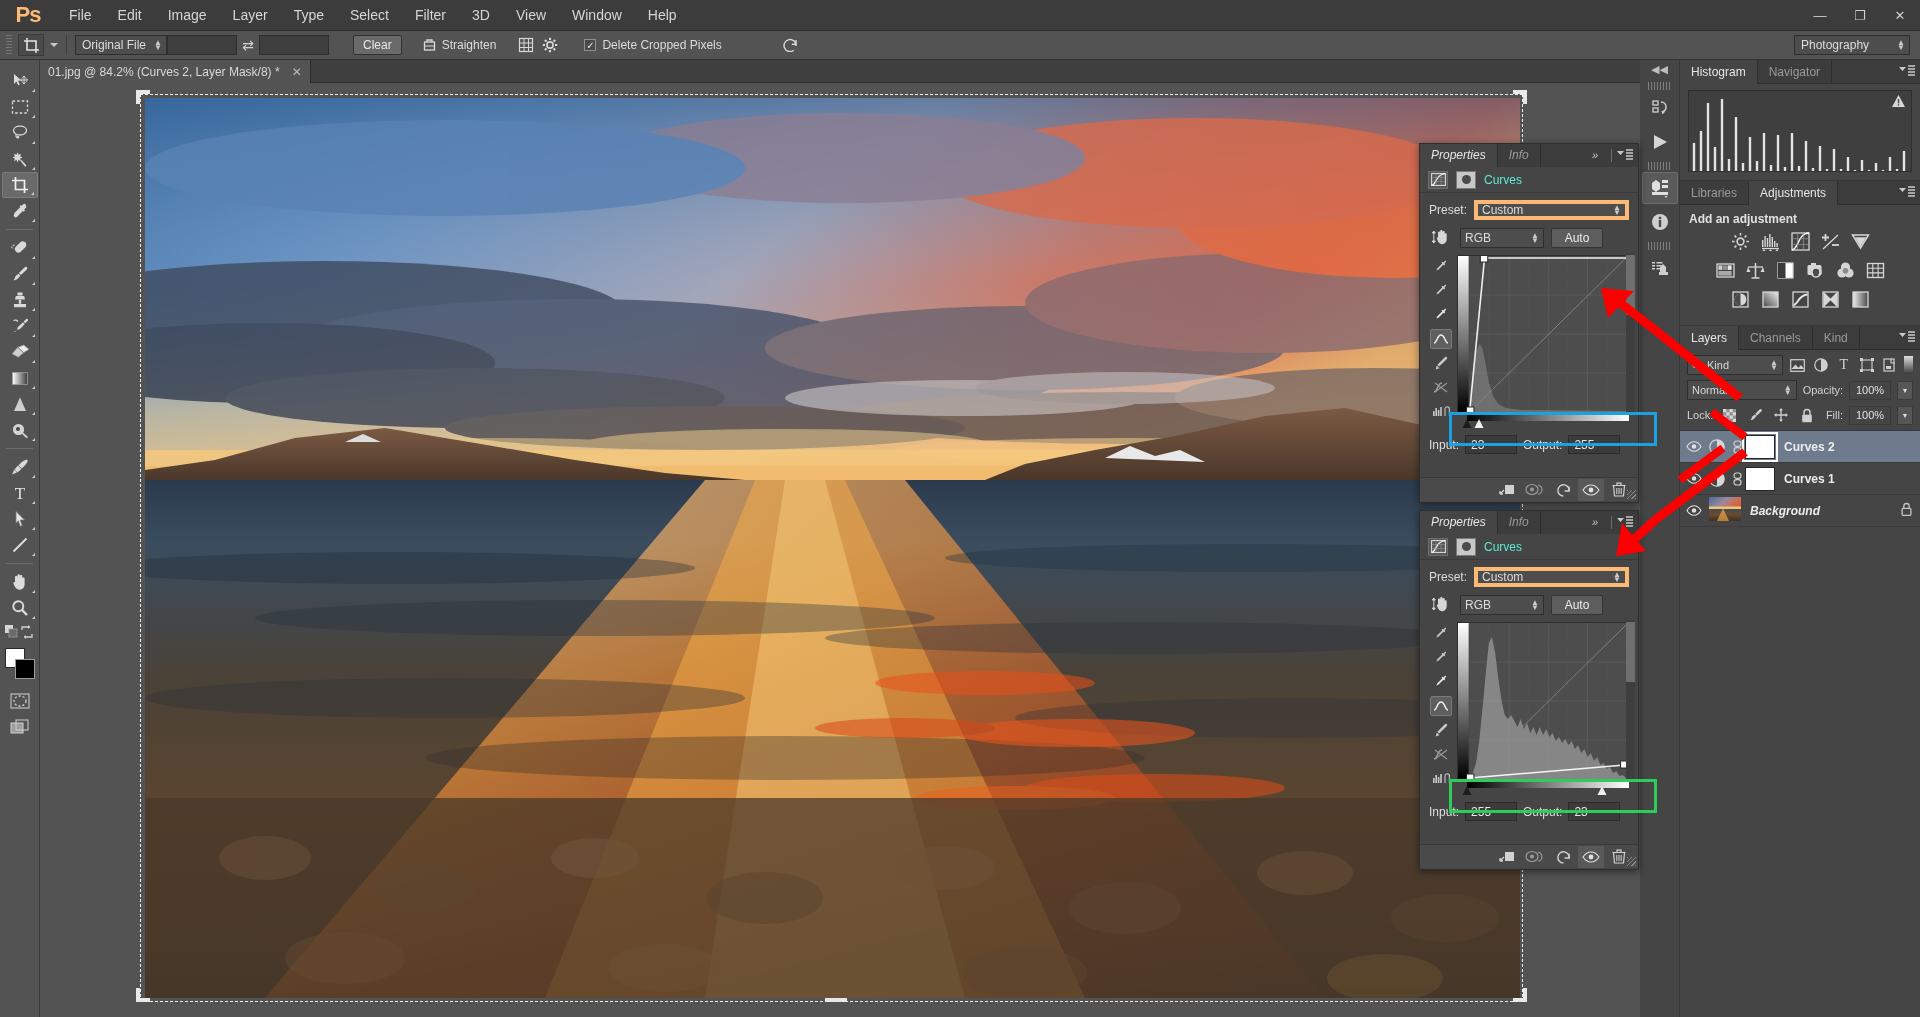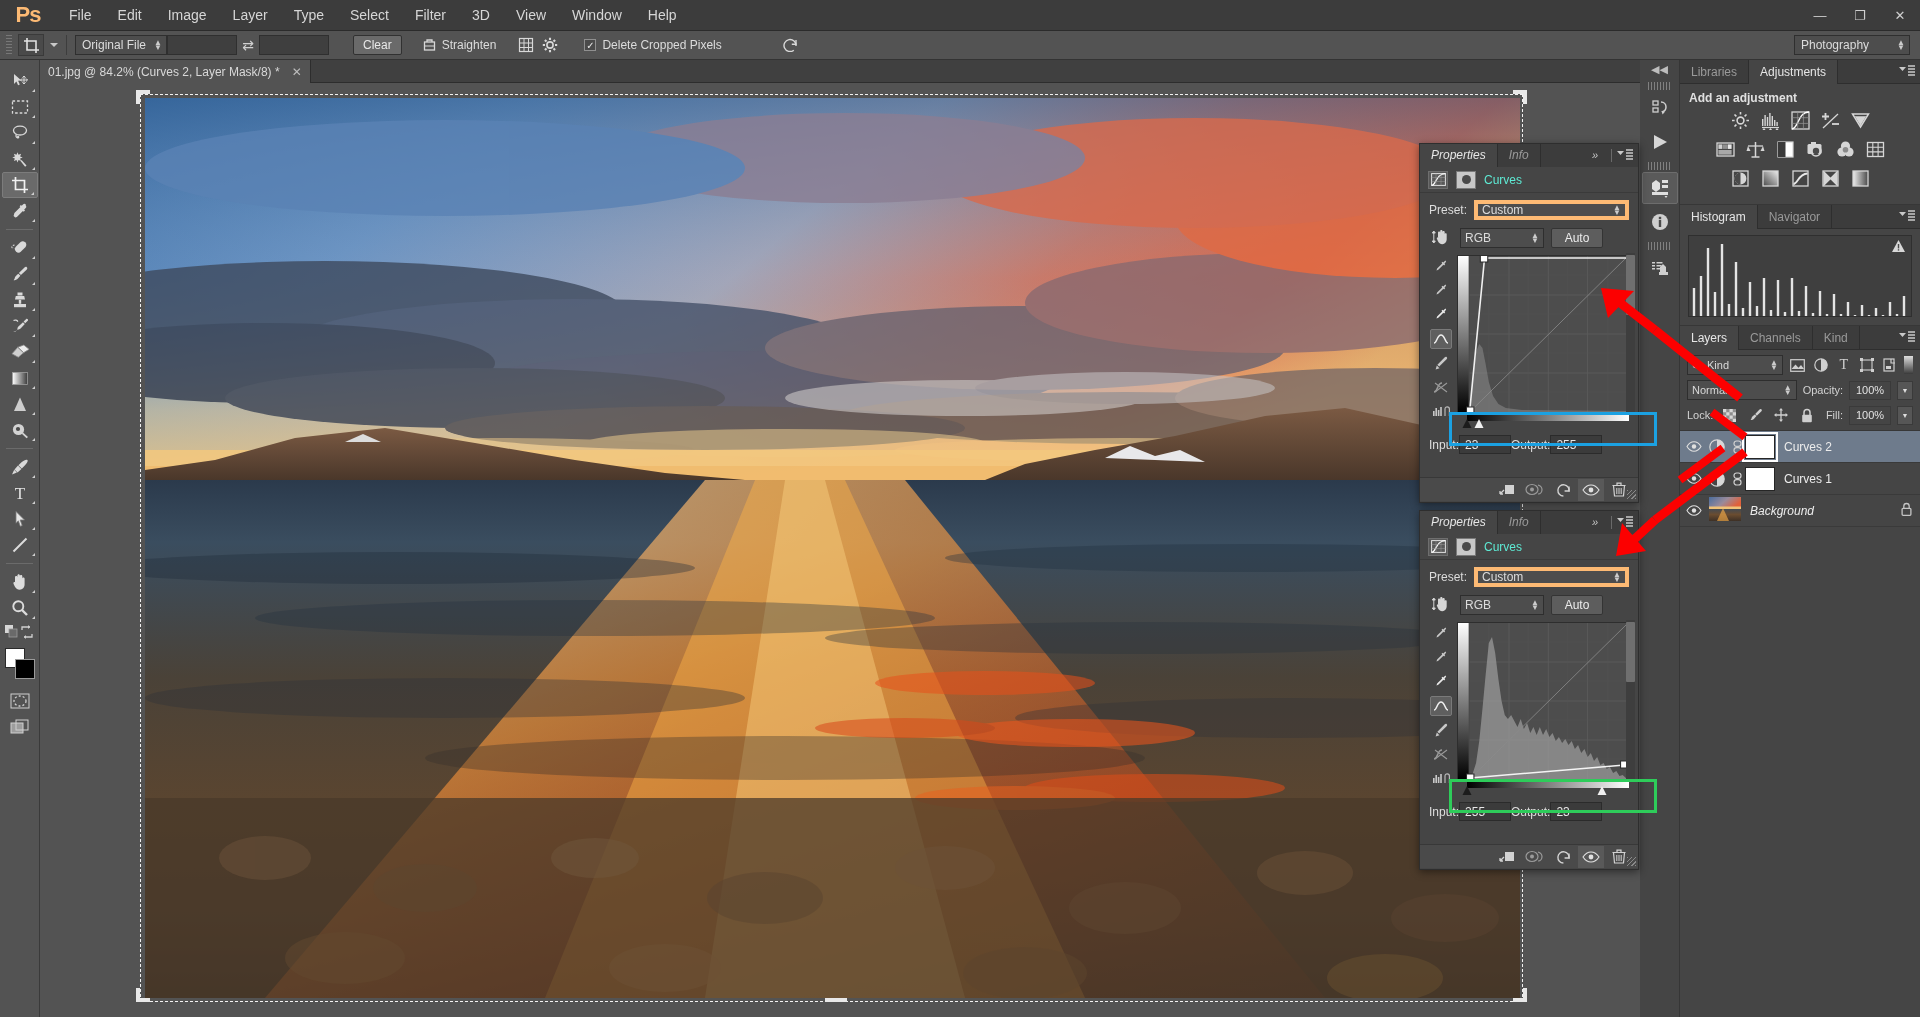--- a/index.html
+++ b/index.html
@@ -97,21 +97,21 @@
            align-items:center;padding:0 4px;font-size:11px;color:#d8d8d8;}
   .fltr{width:20px;height:20px;display:flex;align-items:center;justify-content:center;color:#c8c8c8;}
   .blendbox{flex:1;height:20px;background:#4d4d4d;border:1px solid #2e2e2e;display:flex;align-items:center;
             padding:0 4px;font-size:11px;color:#d8d8d8;}
   .minilabel{font-size:11px;color:#d2d2d2;}
   .pctbox{width:42px;height:19px;background:#454545;border:1px solid #3a3a3a;font-size:11px;color:#e2e2e2;
           display:flex;align-items:center;justify-content:center;}
   .arrowbtn{width:16px;height:19px;background:#565656;border:1px solid #3a3a3a;display:flex;
             align-items:center;justify-content:center;font-size:7px;color:#ddd;}
   .layerlist{margin-top:3px;border-top:1px solid #373737;}
-  .layer{height:32px;display:flex;align-items:center;border-bottom:1px solid #3a3a3a;padding-left:3px;}
+  .layer{height:32px;display:flex;align-items:center;border-bottom:1px solid #3a3a3a;padding-left:3px;font-weight:bold;}
   .layer.sel{background:#6e7b8c;}
   .eye{width:22px;display:flex;align-items:center;justify-content:center;color:#d8d8d8;}
   .lthumb{width:30px;height:24px;background:#fff;border:1px solid #262626;}
   .lthumb.sel-outline{outline:2px solid #fff;outline-offset:1px;}
   .linkicon{width:16px;display:flex;align-items:center;justify-content:center;color:#cfcfcf;font-size:11px;}
   .lname{margin-left:9px;font-size:12px;color:#ececec;}
   .lockicon{margin-left:auto;margin-right:8px;color:#c5c5c5;font-size:12px;}
 
   
   .propspanel{position:absolute;background:#454545;border:1px solid #2e2e2e;box-shadow:0 2px 8px rgba(0,0,0,.45);}
@@ -131,21 +131,21 @@
   .chanbox{width:84px;height:20px;background:#4d4d4d;border:1px solid #2e2e2e;display:flex;align-items:center;
            padding:0 4px;font-size:12px;color:#dcdcdc;}
   .autobtn{width:52px;height:20px;background:#5d5d5d;border:1px solid #343434;border-radius:2px;
            font-size:12px;color:#ececec;display:flex;align-items:center;justify-content:center;}
   .curvebody{display:flex;padding:6px 9px 0;gap:4px;}
   .curvetools{width:24px;display:flex;flex-direction:column;align-items:center;gap:4px;padding-top:2px;}
   .ct{width:22px;height:20px;display:flex;align-items:center;justify-content:center;color:#d4d4d4;}
   .ct.active{background:#5f5f5f;border:1px solid #7a7a7a;border-radius:2px;}
   .graphwrap{flex:1;position:relative;}
   .graph{position:relative;background:#4a4a4a;border:1px solid #2e2e2e;}
-  .io-strip{display:flex;align-items:center;padding:7px 9px 8px 9px;}
+  .io-strip{display:flex;align-items:center;gap:6px;padding:7px 9px 8px 9px;}
   .iolabel{font-size:12px;color:#dedede;}
   .iofield{width:52px;height:19px;background:#3b3b3b;border:1px solid #2b2b2b;color:#e8e8e8;font-size:12px;
            display:flex;align-items:center;padding-left:5px;}
   .panelfooter{height:24px;background:#4a4a4a;border-top:1px solid #383838;display:flex;
                align-items:center;justify-content:flex-end;gap:2px;padding-right:6px;}
   .pf{width:26px;height:22px;display:flex;align-items:center;justify-content:center;color:#d0d0d0;}
   .pf.on{background:#595959;}
   .pscroll{position:absolute;right:2px;top:0;width:9px;bottom:0;background:#3e3e3e;}
   .pscroll i{position:absolute;left:0;top:2px;width:9px;height:60px;background:#6f6f6f;border-radius:1px;display:block;}
   .resizegrip{position:absolute;right:2px;bottom:2px;width:9px;height:9px;
@@ -601,175 +601,20 @@
           <path d="M13 6l3 3v5h-6v-5z" fill="#cfcfcf"></path>
           <rect x="9" y="14" width="9" height="3" fill="#cfcfcf"></rect>
         </svg>
     </div>
   </div>
 
   <div class="rightpanels">
 
     <div class="panel">
       <div class="paneltabs">
-        <div class="ptab">Libraries</div>
-        <div class="ptab active">Adjustments</div>
-        <div class="pmenu">
-          <svg width="16" height="11" viewBox="0 0 16 11">
-              <path d="M0 2l3.5 4L7 2z" fill="#c9c9c9"></path>
-              <path d="M9 1h7M9 4h7M9 7h7M9 10h7" stroke="#c9c9c9" stroke-width="1.4"></path>
-            </svg>
-        </div>
-      </div>
-      <div class="adjtitle">Add an adjustment</div>
-      <div class="adjgrid">
-        <div class="adjrow">
-          <div class="adjicon">
-            <svg width="19" height="19" viewBox="0 0 19 19">
-                <circle cx="9.5" cy="9.5" r="3.4" fill="none" stroke="#d6d6d6" stroke-width="1.6"></circle>
-                <g stroke="#d6d6d6" stroke-width="1.6">
-                  <path d="M9.5 1v2.6M9.5 15.4V18M1 9.5h2.6M15.4 9.5H18M3.5 3.5l1.9 1.9M13.6 13.6l1.9 1.9M15.5 3.5l-1.9 1.9M5.4 13.6l-1.9 1.9"></path>
-                </g>
-              </svg>
-          </div>
-          <div class="adjicon">
-            <svg width="19" height="19" viewBox="0 0 19 19">
-                <g fill="#d6d6d6">
-                  <rect x="1" y="8" width="1.4" height="7"></rect>
-                  <rect x="3.4" y="4" width="1.4" height="11"></rect>
-                  <rect x="5.8" y="6" width="1.4" height="9"></rect>
-                  <rect x="8.2" y="2" width="1.4" height="13"></rect>
-                  <rect x="10.6" y="5" width="1.4" height="10"></rect>
-                  <rect x="13" y="9" width="1.4" height="6"></rect>
-                  <rect x="15.4" y="11" width="1.4" height="4"></rect>
-                </g>
-                <path d="M1 16.5h17" stroke="#d6d6d6" stroke-width="1.2"></path>
-                <path d="M3 17l1.6 2h-3.2zM9.5 17l1.6 2H7.9zM16 17l1.6 2h-3.2z" fill="#d6d6d6"></path>
-              </svg>
-          </div>
-          <div class="adjicon">
-            <svg width="19" height="19" viewBox="0 0 19 19">
-                <rect x="1" y="1" width="17" height="17" fill="none" stroke="#d6d6d6" stroke-width="1.3"></rect>
-                <path d="M1 18 C7 18 7 1 18 1" stroke="#ffffff" stroke-width="1.4" fill="none"></path>
-                <path d="M6.7 1v17M12.4 1v17M1 6.7h17M1 12.4h17" stroke="#989898" stroke-width=".7"></path>
-              </svg>
-          </div>
-          <div class="adjicon">
-            <svg width="19" height="19" viewBox="0 0 19 19">
-                <path d="M4.5 2v7M1 5.5h7" stroke="#d6d6d6" stroke-width="1.8"></path>
-                <path d="M11 13h7" stroke="#d6d6d6" stroke-width="1.8"></path>
-                <path d="M2 17L17 3" stroke="#d6d6d6" stroke-width="1.3"></path>
-              </svg>
-          </div>
-          <div class="adjicon">
-            <svg width="19" height="19" viewBox="0 0 19 19">
-                <path d="M1.5 3h16l-8 13z" fill="none" stroke="#d6d6d6" stroke-width="1.5"></path>
-                <path d="M3.8 5.2h11.4L9.5 14.4z" fill="#d6d6d6"></path>
-              </svg>
-          </div>
-        </div>
-        <div class="adjrow">
-          <div class="adjicon">
-            <svg width="19" height="19" viewBox="0 0 19 19">
-                <rect x="1" y="3" width="17" height="13" fill="none" stroke="#d6d6d6" stroke-width="1.3"></rect>
-                <rect x="2.4" y="4.4" width="4" height="4.5" fill="#cfcfcf"></rect>
-                <rect x="7" y="4.4" width="4" height="4.5" fill="#8e8e8e"></rect>
-                <rect x="11.6" y="4.4" width="4" height="4.5" fill="#e8e8e8"></rect>
-                <rect x="2.4" y="10" width="13.2" height="4.6" fill="#a8a8a8"></rect>
-              </svg>
-          </div>
-          <div class="adjicon">
-            <svg width="19" height="19" viewBox="0 0 19 19">
-                <path d="M9.5 2v15" stroke="#d6d6d6" stroke-width="1.5"></path>
-                <path d="M2 6h15" stroke="#d6d6d6" stroke-width="1.3"></path>
-                <path d="M5.5 17h8" stroke="#d6d6d6" stroke-width="1.5"></path>
-                <path d="M2 6L.5 11h4z" fill="#d6d6d6"></path>
-                <path d="M17 6l1.5 5h-4z" fill="#d6d6d6"></path>
-              </svg>
-          </div>
-          <div class="adjicon">
-            <svg width="19" height="19" viewBox="0 0 19 19">
-                <rect x="2" y="2" width="15" height="15" fill="#fff" stroke="#d6d6d6" stroke-width="1.2"></rect>
-                <rect x="2" y="2" width="7.5" height="15" fill="#3a3a3a"></rect>
-              </svg>
-          </div>
-          <div class="adjicon">
-            <svg width="19" height="19" viewBox="0 0 19 19">
-                <rect x="1.5" y="4" width="14" height="10" rx="1.5" fill="#d6d6d6"></rect>
-                <rect x="5" y="2" width="5" height="2.5" fill="#d6d6d6"></rect>
-                <circle cx="10" cy="11" r="5" fill="none" stroke="#d6d6d6" stroke-width="1.5"></circle>
-                <circle cx="10" cy="11" r="3.2" fill="#4a4a4a"></circle>
-              </svg>
-          </div>
-          <div class="adjicon">
-            <svg width="19" height="19" viewBox="0 0 19 19">
-                <circle cx="9.5" cy="6" r="4.6" fill="#d6d6d6"></circle>
-                <circle cx="6" cy="12" r="4.6" fill="#d6d6d6"></circle>
-                <circle cx="13" cy="12" r="4.6" fill="#d6d6d6"></circle>
-                <circle cx="9.5" cy="9.8" r="2.8" fill="#8a8a8a"></circle>
-              </svg>
-          </div>
-          <div class="adjicon">
-            <svg width="19" height="19" viewBox="0 0 19 19">
-                <rect x="1.5" y="2.5" width="16" height="14" fill="none" stroke="#d6d6d6" stroke-width="1.3"></rect>
-                <path d="M6.8 2.5v14M12.1 2.5v14M1.5 7.2h16M1.5 11.9h16" stroke="#d6d6d6" stroke-width="1.1"></path>
-              </svg>
-          </div>
-        </div>
-        <div class="adjrow">
-          <div class="adjicon">
-            <svg width="19" height="19" viewBox="0 0 19 19">
-                <rect x="2" y="2" width="15" height="15" fill="none" stroke="#d6d6d6" stroke-width="1.3"></rect>
-                <path d="M9.5 3.6a5.9 5.9 0 1 1 0 11.8 5.9 5.9 0 0 1 0-11.8z" fill="#d6d6d6"></path>
-                <path d="M9.5 3.6a5.9 5.9 0 0 0 0 11.8z" fill="#4a4a4a"></path>
-              </svg>
-          </div>
-          <div class="adjicon">
-            <svg width="19" height="19" viewBox="0 0 19 19">
-                <defs>
-                  <linearGradient id="pz" x1="0" y1="1" x2="1" y2="0">
-                    <stop offset="0" stop-color="#4a4a4a"></stop>
-                    <stop offset="0.5" stop-color="#9a9a9a"></stop>
-                    <stop offset="1" stop-color="#ededed"></stop>
-                  </linearGradient>
-                </defs>
-                <rect x="2" y="2" width="15" height="15" fill="url(#pz)" stroke="#d6d6d6" stroke-width="1.3"></rect>
-              </svg>
-          </div>
-          <div class="adjicon">
-            <svg width="19" height="19" viewBox="0 0 19 19">
-                <rect x="2" y="2" width="15" height="15" fill="none" stroke="#d6d6d6" stroke-width="1.3"></rect>
-                <path d="M2.5 15 C7 15 7 5 16.5 4.5" stroke="#e8e8e8" stroke-width="1.8" fill="none"></path>
-              </svg>
-          </div>
-          <div class="adjicon">
-            <svg width="19" height="19" viewBox="0 0 19 19">
-                <rect x="2" y="2" width="15" height="15" fill="none" stroke="#d6d6d6" stroke-width="1.3"></rect>
-                <path d="M2.5 2.5l14 14M16.5 2.5l-14 14" stroke="#d6d6d6" stroke-width="1.2"></path>
-                <path d="M2.5 2.5L9.5 9.5l-7 7z" fill="#d6d6d6"></path>
-                <path d="M16.5 2.5L9.5 9.5l7 7z" fill="#d6d6d6"></path>
-              </svg>
-          </div>
-          <div class="adjicon">
-            <svg width="19" height="19" viewBox="0 0 19 19">
-                <defs>
-                  <linearGradient id="gm" x1="0" x2="1">
-                    <stop offset="0" stop-color="#ededed"></stop>
-                    <stop offset="1" stop-color="#4a4a4a"></stop>
-                  </linearGradient>
-                </defs>
-                <rect x="2" y="2" width="15" height="15" fill="url(#gm)" stroke="#d6d6d6" stroke-width="1.3"></rect>
-              </svg>
-          </div>
-        </div>
-      </div>
-    </div>
-
-    <div class="panel">
-      <div class="paneltabs">
         <div class="ptab active">Histogram</div>
         <div class="ptab">Navigator</div>
         <div class="pmenu">
           <svg width="16" height="11" viewBox="0 0 16 11">
               <path d="M0 2l3.5 4L7 2z" fill="#c9c9c9"></path>
               <path d="M9 1h7M9 4h7M9 7h7M9 10h7" stroke="#c9c9c9" stroke-width="1.4"></path>
             </svg>
         </div>
       </div>
       <div class="histbox">
@@ -812,20 +657,175 @@
               <line x1="194" y1="80" x2="194" y2="79"></line>
             <line x1="201" y1="80" x2="201" y2="66"></line>
               <line x1="208" y1="80" x2="208" y2="78"></line>
             <line x1="215" y1="80" x2="215" y2="60"></line>
           </g>
         </svg>
       </div>
       <div style="height:8px"></div>
     </div>
 
+    <div class="panel">
+      <div class="paneltabs">
+        <div class="ptab">Libraries</div>
+        <div class="ptab active">Adjustments</div>
+        <div class="pmenu">
+          <svg width="16" height="11" viewBox="0 0 16 11">
+              <path d="M0 2l3.5 4L7 2z" fill="#c9c9c9"></path>
+              <path d="M9 1h7M9 4h7M9 7h7M9 10h7" stroke="#c9c9c9" stroke-width="1.4"></path>
+            </svg>
+        </div>
+      </div>
+      <div class="adjtitle">Add an adjustment</div>
+      <div class="adjgrid">
+        <div class="adjrow">
+          <div class="adjicon">
+            <svg width="19" height="19" viewBox="0 0 19 19">
+                <circle cx="9.5" cy="9.5" r="3.4" fill="none" stroke="#d6d6d6" stroke-width="1.6"></circle>
+                <g stroke="#d6d6d6" stroke-width="1.6">
+                  <path d="M9.5 1v2.6M9.5 15.4V18M1 9.5h2.6M15.4 9.5H18M3.5 3.5l1.9 1.9M13.6 13.6l1.9 1.9M15.5 3.5l-1.9 1.9M5.4 13.6l-1.9 1.9"></path>
+                </g>
+              </svg>
+          </div>
+          <div class="adjicon">
+            <svg width="19" height="19" viewBox="0 0 19 19">
+                <g fill="#d6d6d6">
+                  <rect x="1" y="8" width="1.4" height="7"></rect>
+                  <rect x="3.4" y="4" width="1.4" height="11"></rect>
+                  <rect x="5.8" y="6" width="1.4" height="9"></rect>
+                  <rect x="8.2" y="2" width="1.4" height="13"></rect>
+                  <rect x="10.6" y="5" width="1.4" height="10"></rect>
+                  <rect x="13" y="9" width="1.4" height="6"></rect>
+                  <rect x="15.4" y="11" width="1.4" height="4"></rect>
+                </g>
+                <path d="M1 16.5h17" stroke="#d6d6d6" stroke-width="1.2"></path>
+                <path d="M3 17l1.6 2h-3.2zM9.5 17l1.6 2H7.9zM16 17l1.6 2h-3.2z" fill="#d6d6d6"></path>
+              </svg>
+          </div>
+          <div class="adjicon">
+            <svg width="19" height="19" viewBox="0 0 19 19">
+                <rect x="1" y="1" width="17" height="17" fill="none" stroke="#d6d6d6" stroke-width="1.3"></rect>
+                <path d="M1 18 C7 18 7 1 18 1" stroke="#ffffff" stroke-width="1.4" fill="none"></path>
+                <path d="M6.7 1v17M12.4 1v17M1 6.7h17M1 12.4h17" stroke="#989898" stroke-width=".7"></path>
+              </svg>
+          </div>
+          <div class="adjicon">
+            <svg width="19" height="19" viewBox="0 0 19 19">
+                <path d="M4.5 2v7M1 5.5h7" stroke="#d6d6d6" stroke-width="1.8"></path>
+                <path d="M11 13h7" stroke="#d6d6d6" stroke-width="1.8"></path>
+                <path d="M2 17L17 3" stroke="#d6d6d6" stroke-width="1.3"></path>
+              </svg>
+          </div>
+          <div class="adjicon">
+            <svg width="19" height="19" viewBox="0 0 19 19">
+                <path d="M1.5 3h16l-8 13z" fill="none" stroke="#d6d6d6" stroke-width="1.5"></path>
+                <path d="M3.8 5.2h11.4L9.5 14.4z" fill="#d6d6d6"></path>
+              </svg>
+          </div>
+        </div>
+        <div class="adjrow">
+          <div class="adjicon">
+            <svg width="19" height="19" viewBox="0 0 19 19">
+                <rect x="1" y="3" width="17" height="13" fill="none" stroke="#d6d6d6" stroke-width="1.3"></rect>
+                <rect x="2.4" y="4.4" width="4" height="4.5" fill="#cfcfcf"></rect>
+                <rect x="7" y="4.4" width="4" height="4.5" fill="#8e8e8e"></rect>
+                <rect x="11.6" y="4.4" width="4" height="4.5" fill="#e8e8e8"></rect>
+                <rect x="2.4" y="10" width="13.2" height="4.6" fill="#a8a8a8"></rect>
+              </svg>
+          </div>
+          <div class="adjicon">
+            <svg width="19" height="19" viewBox="0 0 19 19">
+                <path d="M9.5 2v15" stroke="#d6d6d6" stroke-width="1.5"></path>
+                <path d="M2 6h15" stroke="#d6d6d6" stroke-width="1.3"></path>
+                <path d="M5.5 17h8" stroke="#d6d6d6" stroke-width="1.5"></path>
+                <path d="M2 6L.5 11h4z" fill="#d6d6d6"></path>
+                <path d="M17 6l1.5 5h-4z" fill="#d6d6d6"></path>
+              </svg>
+          </div>
+          <div class="adjicon">
+            <svg width="19" height="19" viewBox="0 0 19 19">
+                <rect x="2" y="2" width="15" height="15" fill="#fff" stroke="#d6d6d6" stroke-width="1.2"></rect>
+                <rect x="2" y="2" width="7.5" height="15" fill="#3a3a3a"></rect>
+              </svg>
+          </div>
+          <div class="adjicon">
+            <svg width="19" height="19" viewBox="0 0 19 19">
+                <rect x="1.5" y="4" width="14" height="10" rx="1.5" fill="#d6d6d6"></rect>
+                <rect x="5" y="2" width="5" height="2.5" fill="#d6d6d6"></rect>
+                <circle cx="10" cy="11" r="5" fill="none" stroke="#d6d6d6" stroke-width="1.5"></circle>
+                <circle cx="10" cy="11" r="3.2" fill="#4a4a4a"></circle>
+              </svg>
+          </div>
+          <div class="adjicon">
+            <svg width="19" height="19" viewBox="0 0 19 19">
+                <circle cx="9.5" cy="6" r="4.6" fill="#d6d6d6"></circle>
+                <circle cx="6" cy="12" r="4.6" fill="#d6d6d6"></circle>
+                <circle cx="13" cy="12" r="4.6" fill="#d6d6d6"></circle>
+                <circle cx="9.5" cy="9.8" r="2.8" fill="#8a8a8a"></circle>
+              </svg>
+          </div>
+          <div class="adjicon">
+            <svg width="19" height="19" viewBox="0 0 19 19">
+                <rect x="1.5" y="2.5" width="16" height="14" fill="none" stroke="#d6d6d6" stroke-width="1.3"></rect>
+                <path d="M6.8 2.5v14M12.1 2.5v14M1.5 7.2h16M1.5 11.9h16" stroke="#d6d6d6" stroke-width="1.1"></path>
+              </svg>
+          </div>
+        </div>
+        <div class="adjrow">
+          <div class="adjicon">
+            <svg width="19" height="19" viewBox="0 0 19 19">
+                <rect x="2" y="2" width="15" height="15" fill="none" stroke="#d6d6d6" stroke-width="1.3"></rect>
+                <path d="M9.5 3.6a5.9 5.9 0 1 1 0 11.8 5.9 5.9 0 0 1 0-11.8z" fill="#d6d6d6"></path>
+                <path d="M9.5 3.6a5.9 5.9 0 0 0 0 11.8z" fill="#4a4a4a"></path>
+              </svg>
+          </div>
+          <div class="adjicon">
+            <svg width="19" height="19" viewBox="0 0 19 19">
+                <defs>
+                  <linearGradient id="pz" x1="0" y1="1" x2="1" y2="0">
+                    <stop offset="0" stop-color="#4a4a4a"></stop>
+                    <stop offset="0.5" stop-color="#9a9a9a"></stop>
+                    <stop offset="1" stop-color="#ededed"></stop>
+                  </linearGradient>
+                </defs>
+                <rect x="2" y="2" width="15" height="15" fill="url(#pz)" stroke="#d6d6d6" stroke-width="1.3"></rect>
+              </svg>
+          </div>
+          <div class="adjicon">
+            <svg width="19" height="19" viewBox="0 0 19 19">
+                <rect x="2" y="2" width="15" height="15" fill="none" stroke="#d6d6d6" stroke-width="1.3"></rect>
+                <path d="M2.5 15 C7 15 7 5 16.5 4.5" stroke="#e8e8e8" stroke-width="1.8" fill="none"></path>
+              </svg>
+          </div>
+          <div class="adjicon">
+            <svg width="19" height="19" viewBox="0 0 19 19">
+                <rect x="2" y="2" width="15" height="15" fill="none" stroke="#d6d6d6" stroke-width="1.3"></rect>
+                <path d="M2.5 2.5l14 14M16.5 2.5l-14 14" stroke="#d6d6d6" stroke-width="1.2"></path>
+                <path d="M2.5 2.5L9.5 9.5l-7 7z" fill="#d6d6d6"></path>
+                <path d="M16.5 2.5L9.5 9.5l7 7z" fill="#d6d6d6"></path>
+              </svg>
+          </div>
+          <div class="adjicon">
+            <svg width="19" height="19" viewBox="0 0 19 19">
+                <defs>
+                  <linearGradient id="gm" x1="0" x2="1">
+                    <stop offset="0" stop-color="#ededed"></stop>
+                    <stop offset="1" stop-color="#4a4a4a"></stop>
+                  </linearGradient>
+                </defs>
+                <rect x="2" y="2" width="15" height="15" fill="url(#gm)" stroke="#d6d6d6" stroke-width="1.3"></rect>
+              </svg>
+          </div>
+        </div>
+      </div>
+    </div>
+
     <div class="panel" style="border-bottom:none">
       <div class="paneltabs">
         <div class="ptab active">Layers</div>
         <div class="ptab">Channels</div>
         <div class="ptab">Kind</div>
         <div class="pmenu">
           <svg width="16" height="11" viewBox="0 0 16 11">
               <path d="M0 2l3.5 4L7 2z" fill="#c9c9c9"></path>
               <path d="M9 1h7M9 4h7M9 7h7M9 10h7" stroke="#c9c9c9" stroke-width="1.4"></path>
             </svg>

